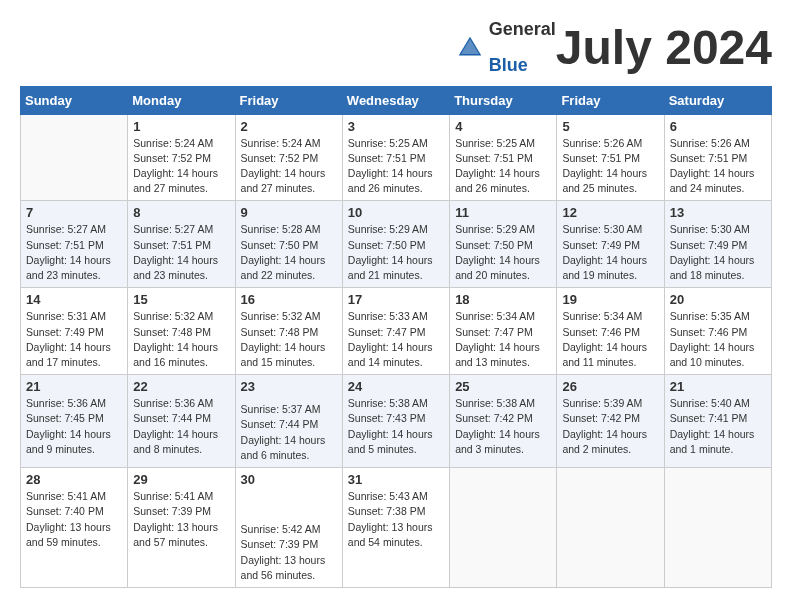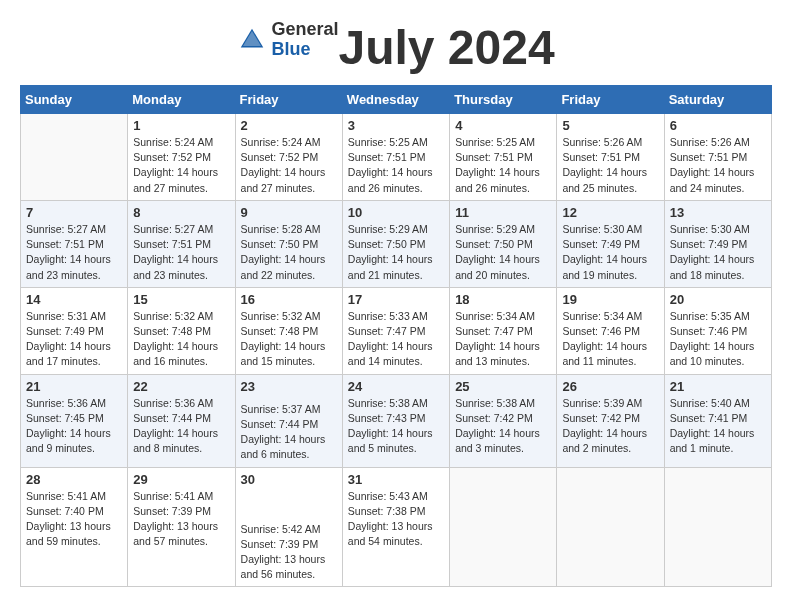--- a/index.html
+++ b/index.html
@@ -5,21 +5,21 @@
     * { box-sizing: border-box; margin: 0; padding: 0; }
     body {
       font-family: Arial, sans-serif;
       background: #fff;
       width: 792px;
       min-height: 612px;
       padding: 20px;
     }
     .header {
       display: flex;
-      justify-content: center;
+      justify-content: flex-end;
       align-items: flex-start;
       margin-bottom: 10px;
     }
     .logo {
       display: flex;
       align-items: center;
     }
     .logo-text {
       display: flex;
       flex-direction: column;
@@ -27,20 +27,21 @@
     }
     .logo-general {
       font-size: 18px;
       font-weight: bold;
       color: #333;
     }
     .logo-blue {
       font-size: 18px;
       font-weight: bold;
       color: #1a5fa8;
+      margin-top: 16px;
     }
     .logo-icon {
       width: 30px;
       height: 30px;
       margin-right: 4px;
     }
     .title-block {
       text-align: right;
     }
     .title-month {

